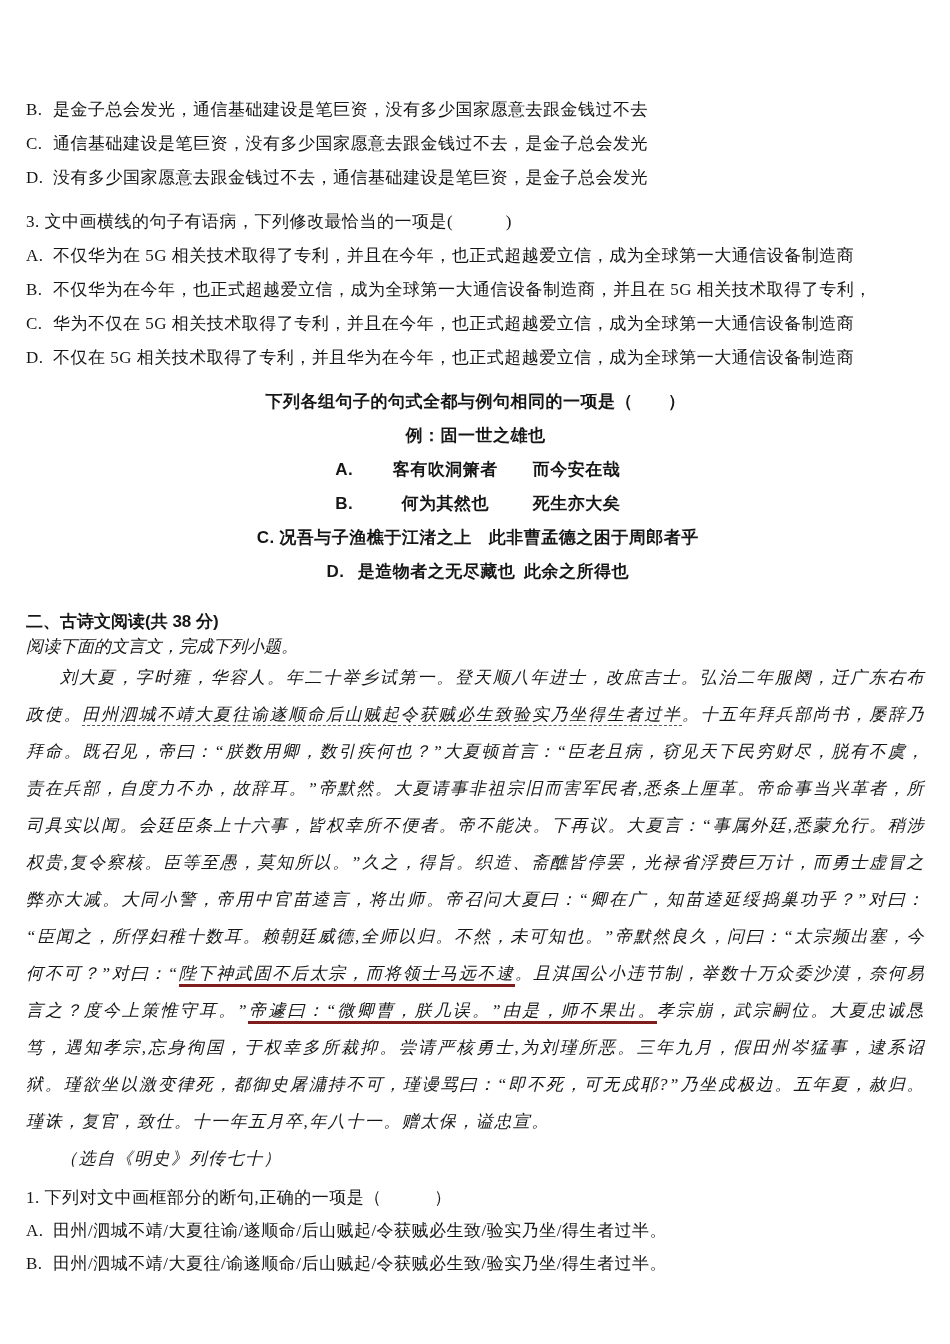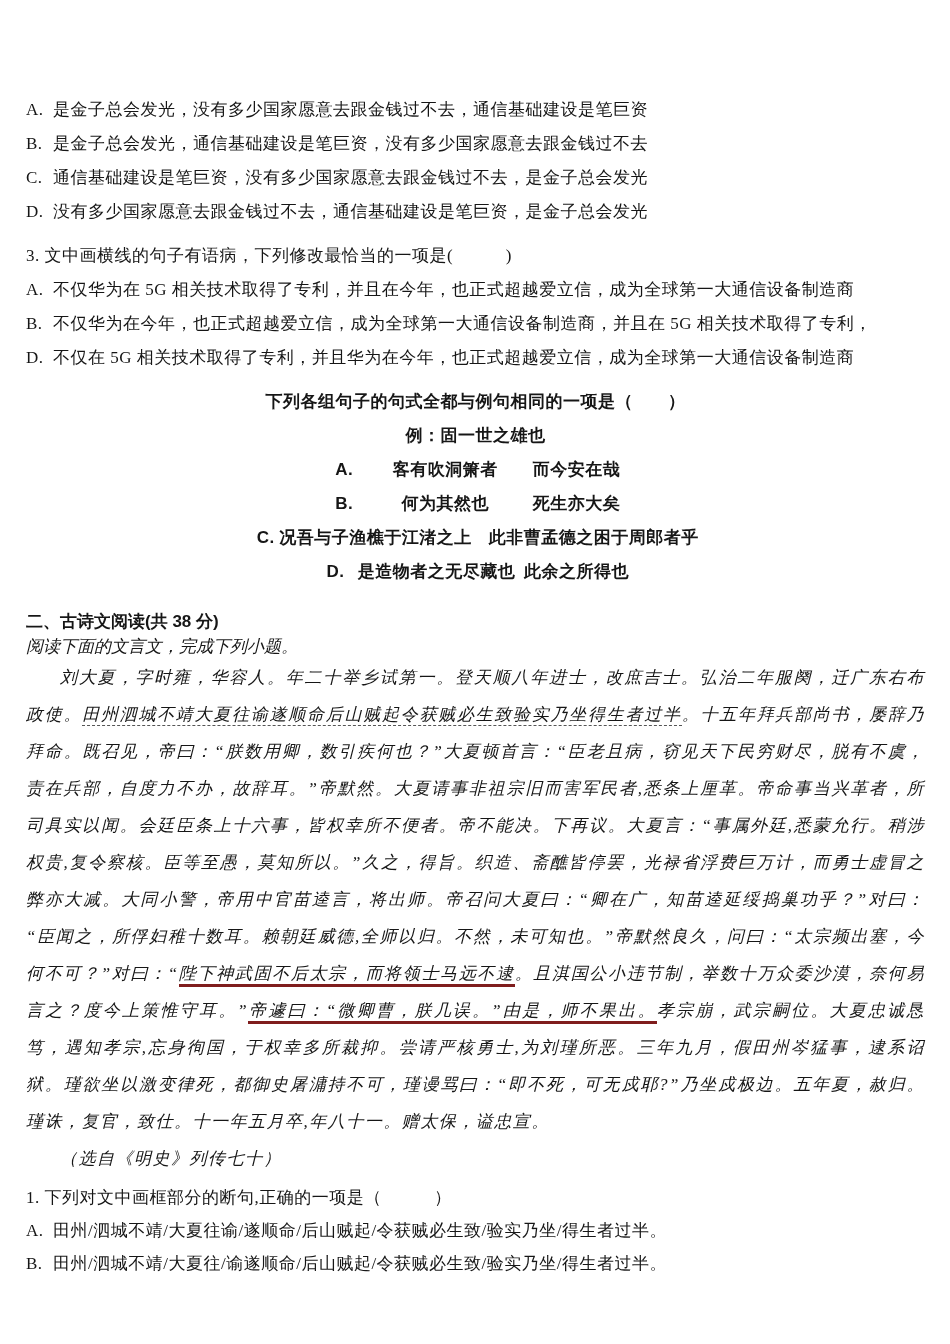--- a/index.html
+++ b/index.html
@@ -28,40 +28,40 @@
   .q1-block{margin-top:4px;}
   .q1-block .row{line-height:33px;}
 </style>
 </head>
 <body>
 
 <div class="page">
 
   <section>
     <div class="row">
-      <span class="opt-label">A.</span><span>是金子总会发光，没有多少国家愿意去跟金钱过不去，通信基础建设是笔巨资</span>
-    </div>
-    <div class="row">
       <span class="opt-label">B.</span><span>是金子总会发光，通信基础建设是笔巨资，没有多少国家愿意去跟金钱过不去</span>
     </div>
     <div class="row">
       <span class="opt-label">C.</span><span>通信基础建设是笔巨资，没有多少国家愿意去跟金钱过不去，是金子总会发光</span>
     </div>
     <div class="row">
       <span class="opt-label">D.</span><span>没有多少国家愿意去跟金钱过不去，通信基础建设是笔巨资，是金子总会发光</span>
     </div>
   </section>
 
   <section class="q3-block">
     <div class="row">3.  文中画横线的句子有语病，下列修改最恰当的一项是(　　　)</div>
     <div class="row">
       <span class="opt-label">A.</span><span>不仅华为在 5G 相关技术取得了专利，并且在今年，也正式超越爱立信，成为全球第一大通信设备制造商</span>
     </div>
     <div class="row">
       <span class="opt-label">B.</span><span>不仅华为在今年，也正式超越爱立信，成为全球第一大通信设备制造商，并且在 5G 相关技术取得了专利，</span>
+    </div>
+    <div class="row">
+      <span class="opt-label">C.</span><span>华为不仅在 5G 相关技术取得了专利，并且在今年，也正式超越爱立信，成为全球第一大通信设备制造商</span>
     </div>
     <div class="row">
       <span class="opt-label">D.</span><span>不仅在 5G 相关技术取得了专利，并且华为在今年，也正式超越爱立信，成为全球第一大通信设备制造商</span>
     </div>
   </section>
 
   <section class="bold-block">
     <div class="row">下列各组句子的句式全都与例句相同的一项是（　　）</div>
     <div class="row">例：固一世之雄也</div>
     <div class="row">

